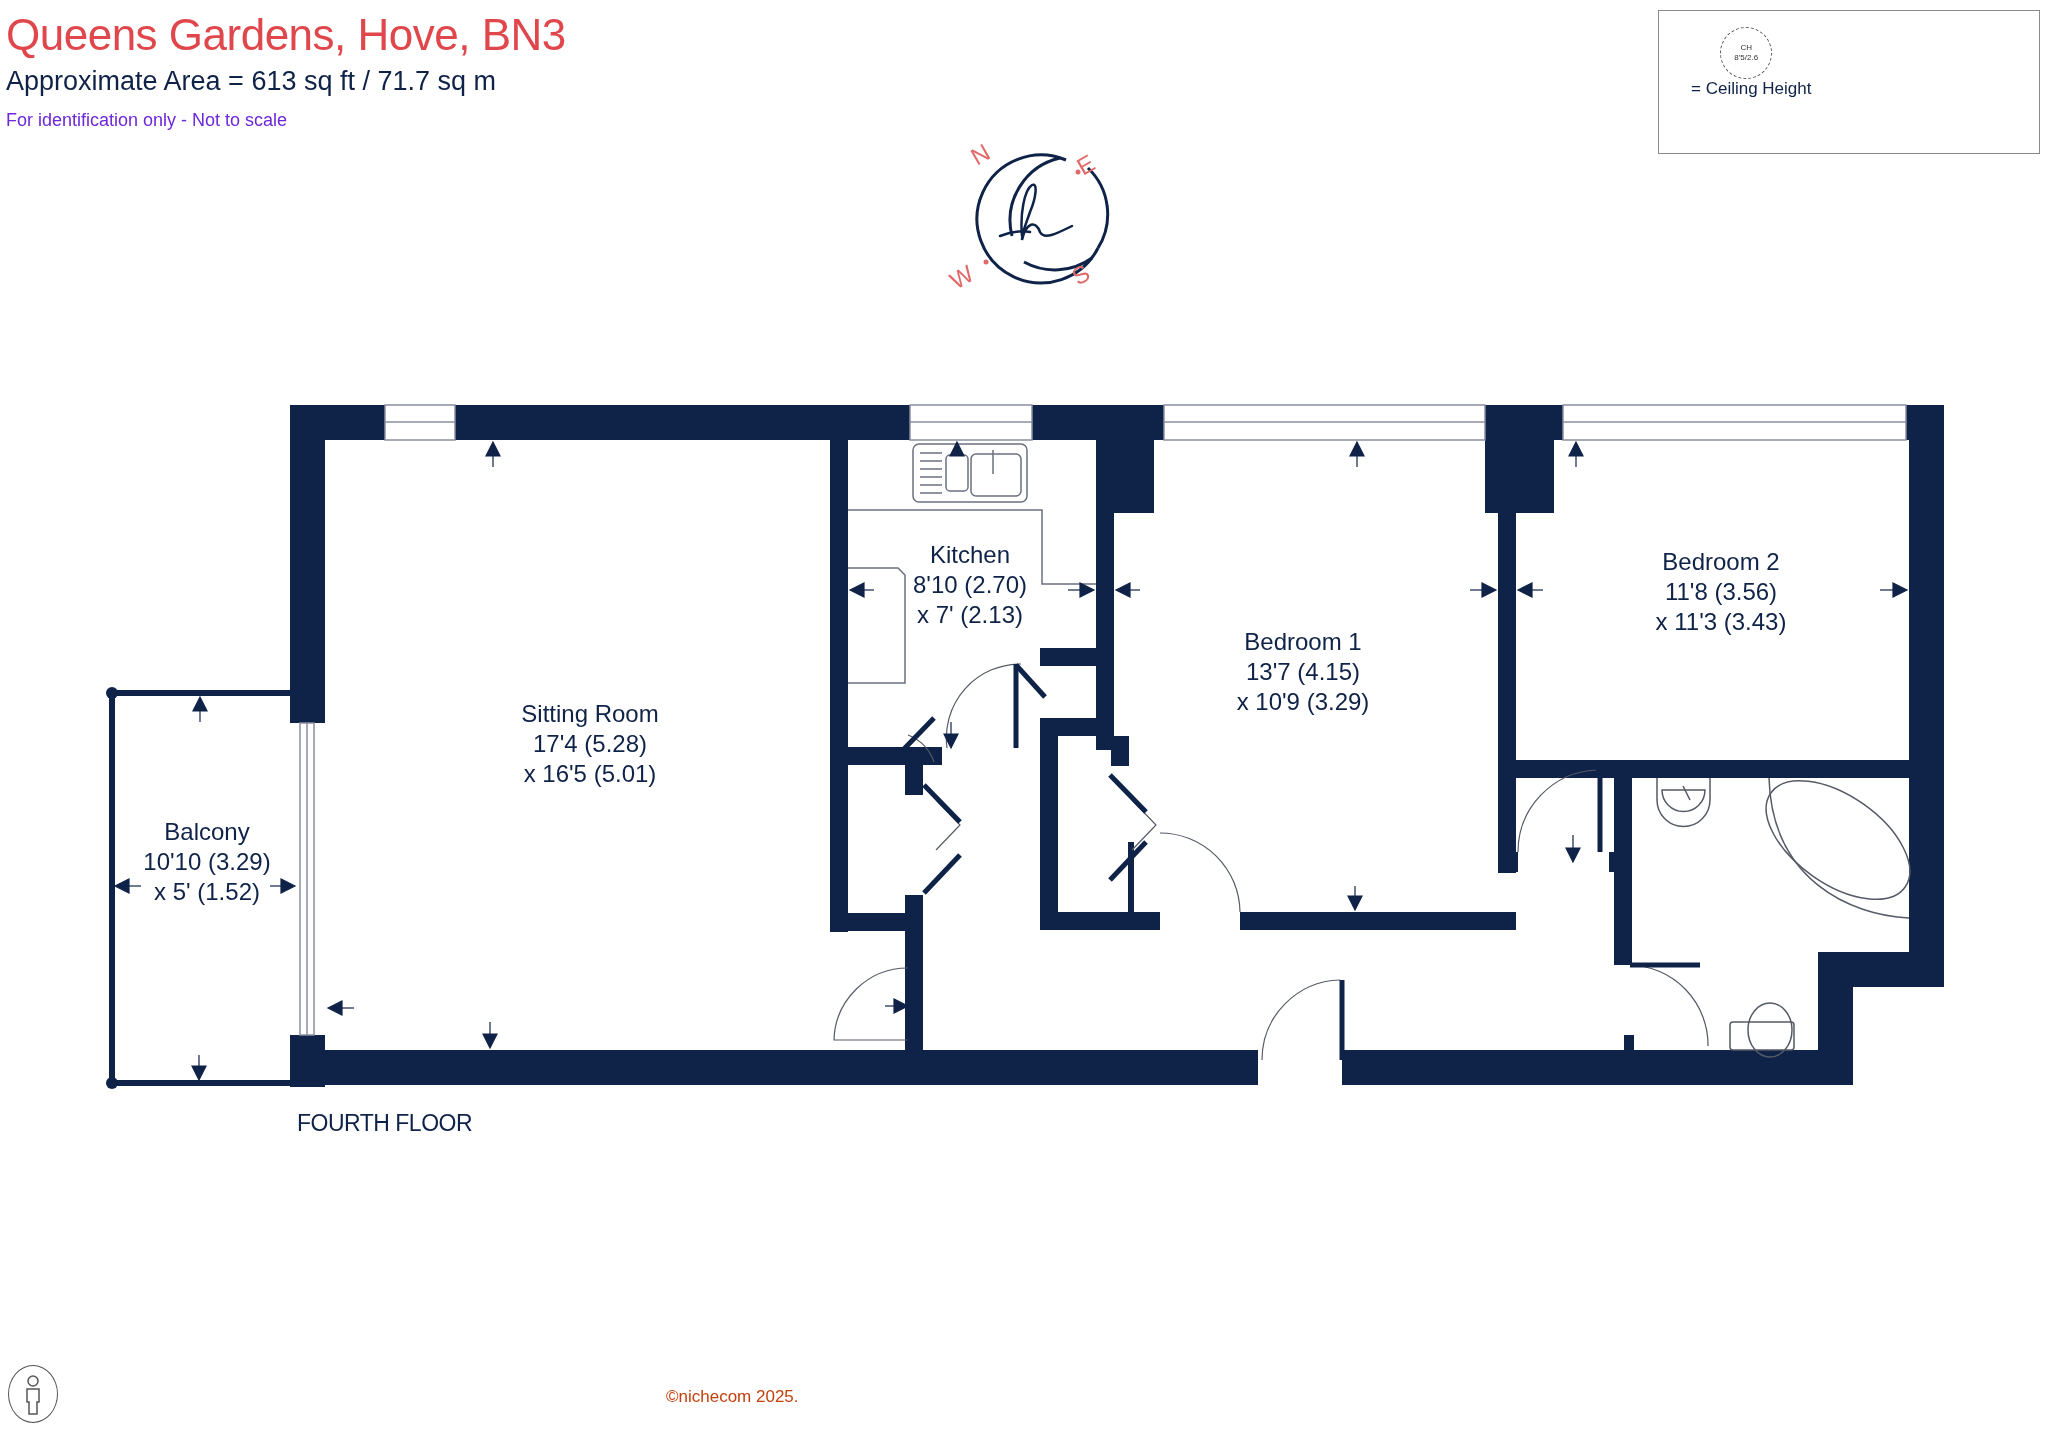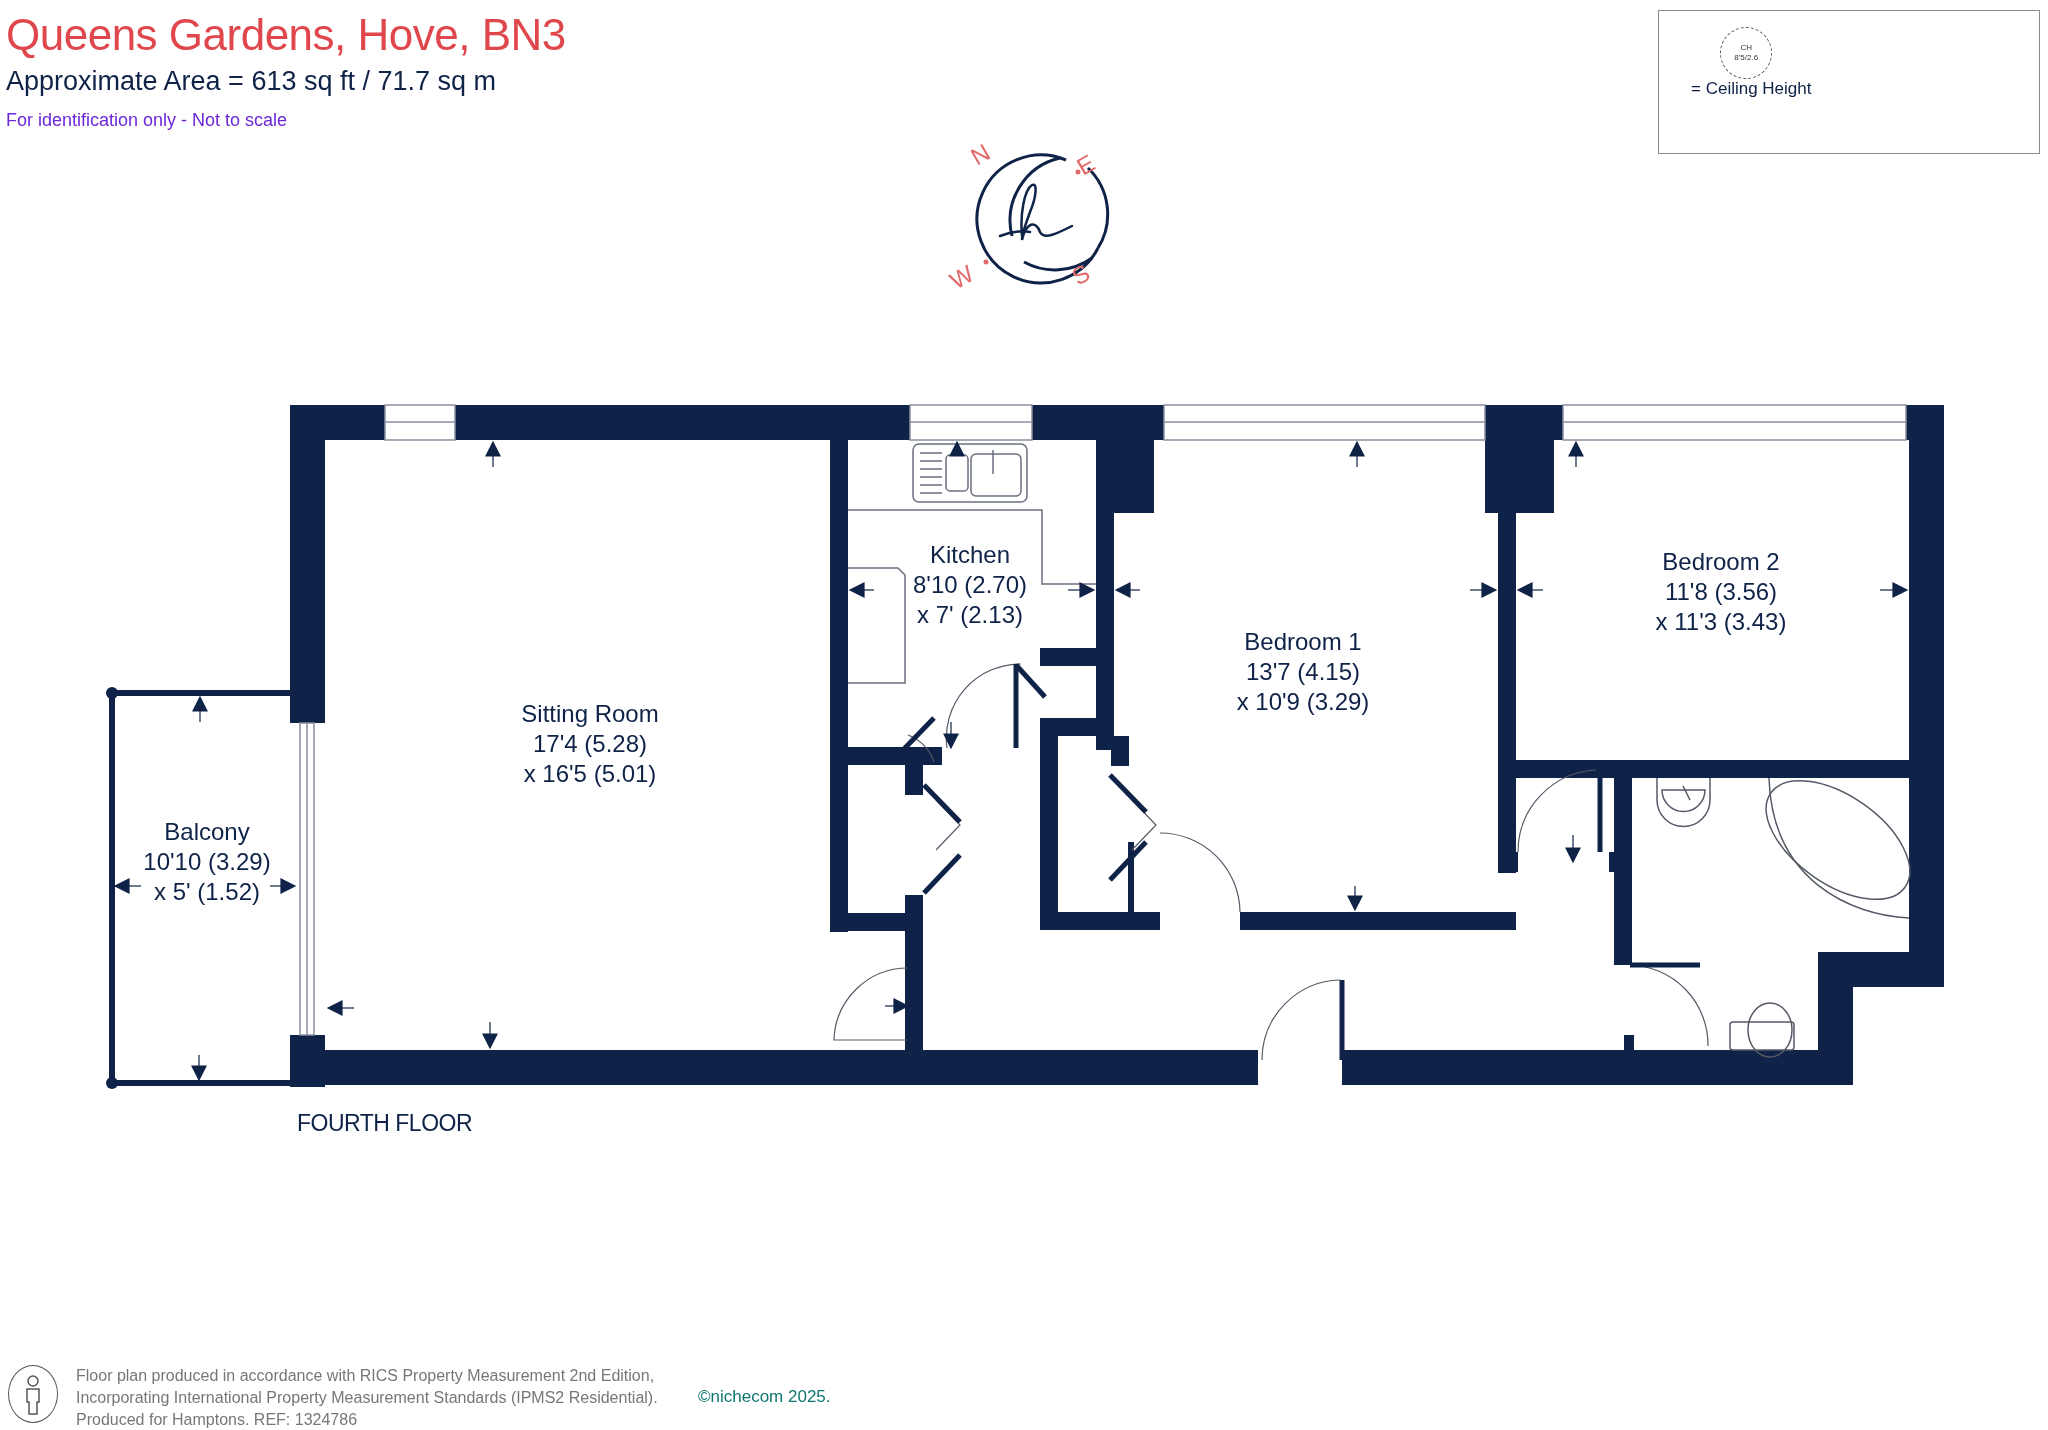--- a/index.html
+++ b/index.html
@@ -11,21 +11,21 @@
   .legend .row { position:absolute; display:flex; align-items:center; }
   .legend .ch-circle { width:50px; height:50px; border:1.5px dashed #555; border-radius:50%; display:flex; flex-direction:column; align-items:center; justify-content:center; font-size:8px; color:#333; line-height:10px; }
   .legend .rh-box { width:60px; height:36px; border:1.5px dashed #666; }
   .legend .lbl { font-size:17px; color:#0f2247; margin-left:14px; white-space:nowrap; }
   .plan { position:absolute; left:0; top:0; }
   .floor-label { position:absolute; left:297px; top:1110px; font-size:23px; color:#0f2247; letter-spacing:-0.5px; white-space:nowrap; }
   .footer { position:absolute; left:8px; top:1365px; display:flex; align-items:flex-start; }
   .footer .person { width:48px; height:56px; border:1.5px solid #555; border-radius:50%; position:relative; margin-right:18px; }
   .footer .lines { font-size:16px; color:#777; line-height:22px; }
   .footer .lines span { white-space:nowrap; }
-  .copy { position:absolute; left:698px; top:1387px; font-size:17px; color:#0f766e; white-space:nowrap; }
+  .copy { position:absolute; left:666px; top:1387px; font-size:17px; color:#c2410c; white-space:nowrap; }
   .room-label { font-family:"Liberation Sans", sans-serif; fill:#0f2247; font-size:24px; text-anchor:middle; }
 </style>
 </head>
 <body>
 
 <div class="title">Queens Gardens, Hove, BN3</div>
 <div class="area">Approximate Area = 613 sq ft / 71.7 sq m</div>
 <div class="note">For identification only - Not to scale</div>
 
 <div class="legend">
@@ -238,19 +238,14 @@
 
 <div class="floor-label">FOURTH FLOOR</div>
 
 <div class="footer">
   <div class="person">
     <svg width="48" height="56" viewBox="0 0 48 56" style="position:absolute;left:0;top:0;">
       <circle cx="24" cy="15" r="5" fill="none" stroke="#555" stroke-width="1.5"></circle>
       <path d="M 18 23 L 30 23 L 30 36 L 28 36 L 28 48 L 20 48 L 20 36 L 18 36 Z" fill="none" stroke="#555" stroke-width="1.5"></path>
     </svg>
   </div>
-  <div class="lines">
-    <span>Floor plan produced in accordance with RICS Property Measurement 2nd Edition,</span><br>
-    <span>Incorporating International Property Measurement Standards (IPMS2 Residential).</span><br>
-    <span>Produced for Hamptons.   REF:  1324786</span>
-  </div>
 </div>
 <div class="copy">©nichecom 2025.</div>
 
 </body></html>

